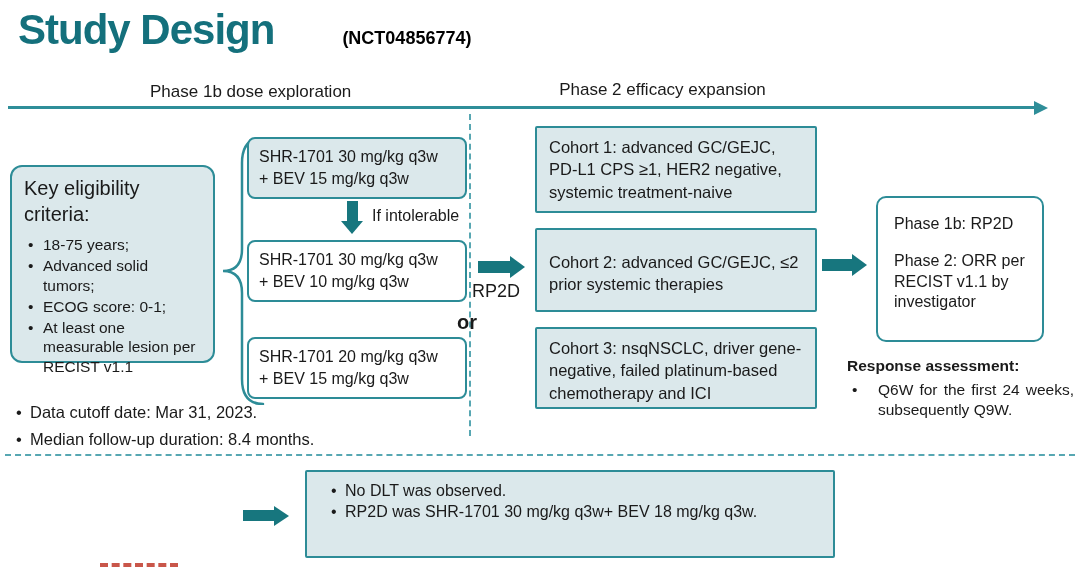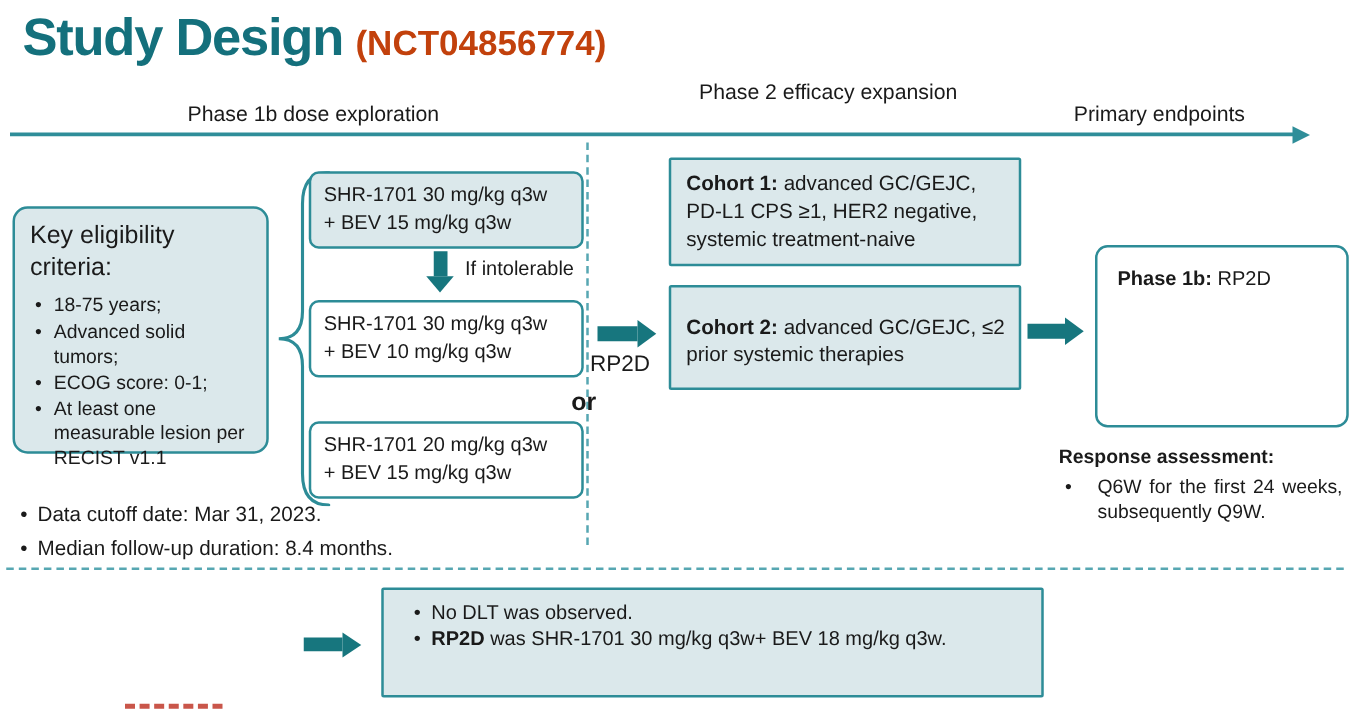--- a/index.html
+++ b/index.html
@@ -2,23 +2,23 @@
 <html><head>
 <meta charset="utf-8">
 <style>
   html,body{margin:0;padding:0;background:#fff;}
   #canvas{
     position:relative;width:1080px;height:568px;background:#ffffff;
     font-family:"Liberation Sans", sans-serif;color:#1a1a1a;overflow:hidden;
   }
   .abs{position:absolute;}
   
-  #title-row{left:18px;top:6px;display:flex;align-items:baseline;gap:10px;}
+  #title-row{left:18px;top:6px;display:flex;align-items:baseline;gap:24px;}
   #title-main{font-size:42px;font-weight:bold;color:#14707c;letter-spacing:-1px;}
-  #title-nct{font-size:28px;font-weight:bold;color:#c2410c;}
+  #title-nct{font-size:18px;font-weight:bold;color:#000000;margin-left:44px;}
   
   .tl-label{font-size:17px;color:#1a1a1a;text-align:center;white-space:nowrap;}
   #tl-line{left:8px;top:106px;width:1030px;height:3px;background:#2f8e99;}
   #tl-head{left:1034px;top:101px;width:0;height:0;border-left:14px solid #2f8e99;border-top:7px solid transparent;border-bottom:7px solid transparent;}
   #vdash{left:469px;top:114px;height:322px;border-left:2px dashed #57a7b2;}
   #hdash{left:5px;top:454px;width:1070px;border-top:2px dashed #57a7b2;}
   
   .box{box-sizing:border-box;border:2px solid #2d8c97;}
   .fill{background:#dbe8eb;}
   .white{background:#ffffff;}
@@ -46,23 +46,23 @@
   #rp2d-arrow{left:478px;top:261px;width:32px;}
   #rp2d-label{left:472px;top:281px;font-size:18px;}
   #endpoint-arrow{left:822px;top:259px;width:30px;}
   #bottom-arrow{left:243px;top:510px;width:31px;height:11px;}
   #bottom-arrow::after{border-top-width:10px;border-bottom-width:10px;top:-4.5px;}
   
   .cohort{left:535px;width:282px;border-radius:2px;padding:8px 10px 0 12px;font-size:16.5px;line-height:1.35;}
   #cohort1{top:126px;height:87px;}
   #cohort2{top:228px;height:84px;padding-top:21px;}
   #cohort3{top:327px;height:82px;}
-  .bold{font-weight:bold;}
+  .bold{font-weight:normal;}
   
-  #endpoints-box{left:876px;top:196px;width:203px;height:146px;border-radius:10px;padding:16px 8px 0 16px;font-size:16px;line-height:1.3;}
+  #endpoints-box{left:876px;top:196px;width:168px;height:146px;border-radius:10px;padding:16px 8px 0 16px;font-size:16px;line-height:1.3;}
   #endpoints-box .gap{height:16px;}
   
   #resp-head{left:847px;top:357px;font-size:15.5px;font-weight:bold;}
   #resp-item{left:852px;top:380px;width:222px;font-size:15.5px;line-height:1.28;text-align:justify;}
   #resp-item .blt{position:absolute;left:0;}
   #resp-item .txt{display:block;padding-left:26px;}
   
   .note{left:8px;font-size:16.5px;}
   #note1{top:403px;}
   #note2{top:430px;}
@@ -80,22 +80,21 @@
 <body>
 
 <div id="canvas">
 
   <div class="abs" id="title-row">
     <span id="title-main">Study Design</span>
     <span id="title-nct">(NCT04856774)</span>
   </div>
 
   <div class="abs tl-label" style="left:110px;top:82px;width:200px;margin-left:40px;">Phase 1b dose exploration</div>
-  <div class="abs tl-label" style="left:545px;top:64px;width:235px;text-align:center;">Phase 2 efficacy expansion</div>
-  <div class="abs tl-label" style="left:840px;top:82px;width:175px;">Primary endpoints</div>
+  <div class="abs tl-label" style="left:545px;top:80px;width:235px;text-align:center;">Phase 2 efficacy expansion</div>
 
   <div class="abs" id="tl-line"></div>
   <div class="abs" id="tl-head"></div>
 
   <div class="abs" id="vdash"></div>
   <div class="abs" id="hdash"></div>
 
   <div class="abs box fill" id="elig-box">
     <div class="hd">Key eligibility criteria:</div>
     <ul>
@@ -132,26 +131,30 @@
 
   <div class="abs arrow-r" id="rp2d-arrow"></div>
   <div class="abs" id="rp2d-label">RP2D</div>
 
   <div class="abs box fill cohort" id="cohort1">
     <span class="bold">Cohort 1:</span><span> advanced GC/GEJC, PD-L1 CPS ≥1, HER2 negative, systemic treatment-naive</span>
   </div>
   <div class="abs box fill cohort" id="cohort2">
     <span class="bold">Cohort 2:</span><span> advanced GC/GEJC, ≤2 prior systemic therapies</span>
   </div>
+  <div class="abs box fill cohort" id="cohort3">
+    <span class="bold">Cohort 3:</span><span> nsqNSCLC, driver gene-negative, failed platinum-based chemotherapy and ICI</span>
+  </div>
 
   <div class="abs arrow-r" id="endpoint-arrow"></div>
 
   <div class="abs box white" id="endpoints-box">
     <div><span class="bold">Phase 1b:</span><span> RP2D</span></div>
     <div class="gap"></div>
+    <div><span class="bold">Phase 2:</span><span> ORR per RECIST v1.1 by investigator</span></div>
   </div>
 
   <div class="abs" id="resp-head">Response assessment:</div>
   <div class="abs" id="resp-item">
     <span class="blt">•</span>
     <span class="txt">Q6W for the first 24 weeks, subsequently Q9W.</span>
   </div>
 
   <div class="abs note" id="note1">
     <span class="blt">•</span><span>Data cutoff date: Mar 31, 2023.</span>

